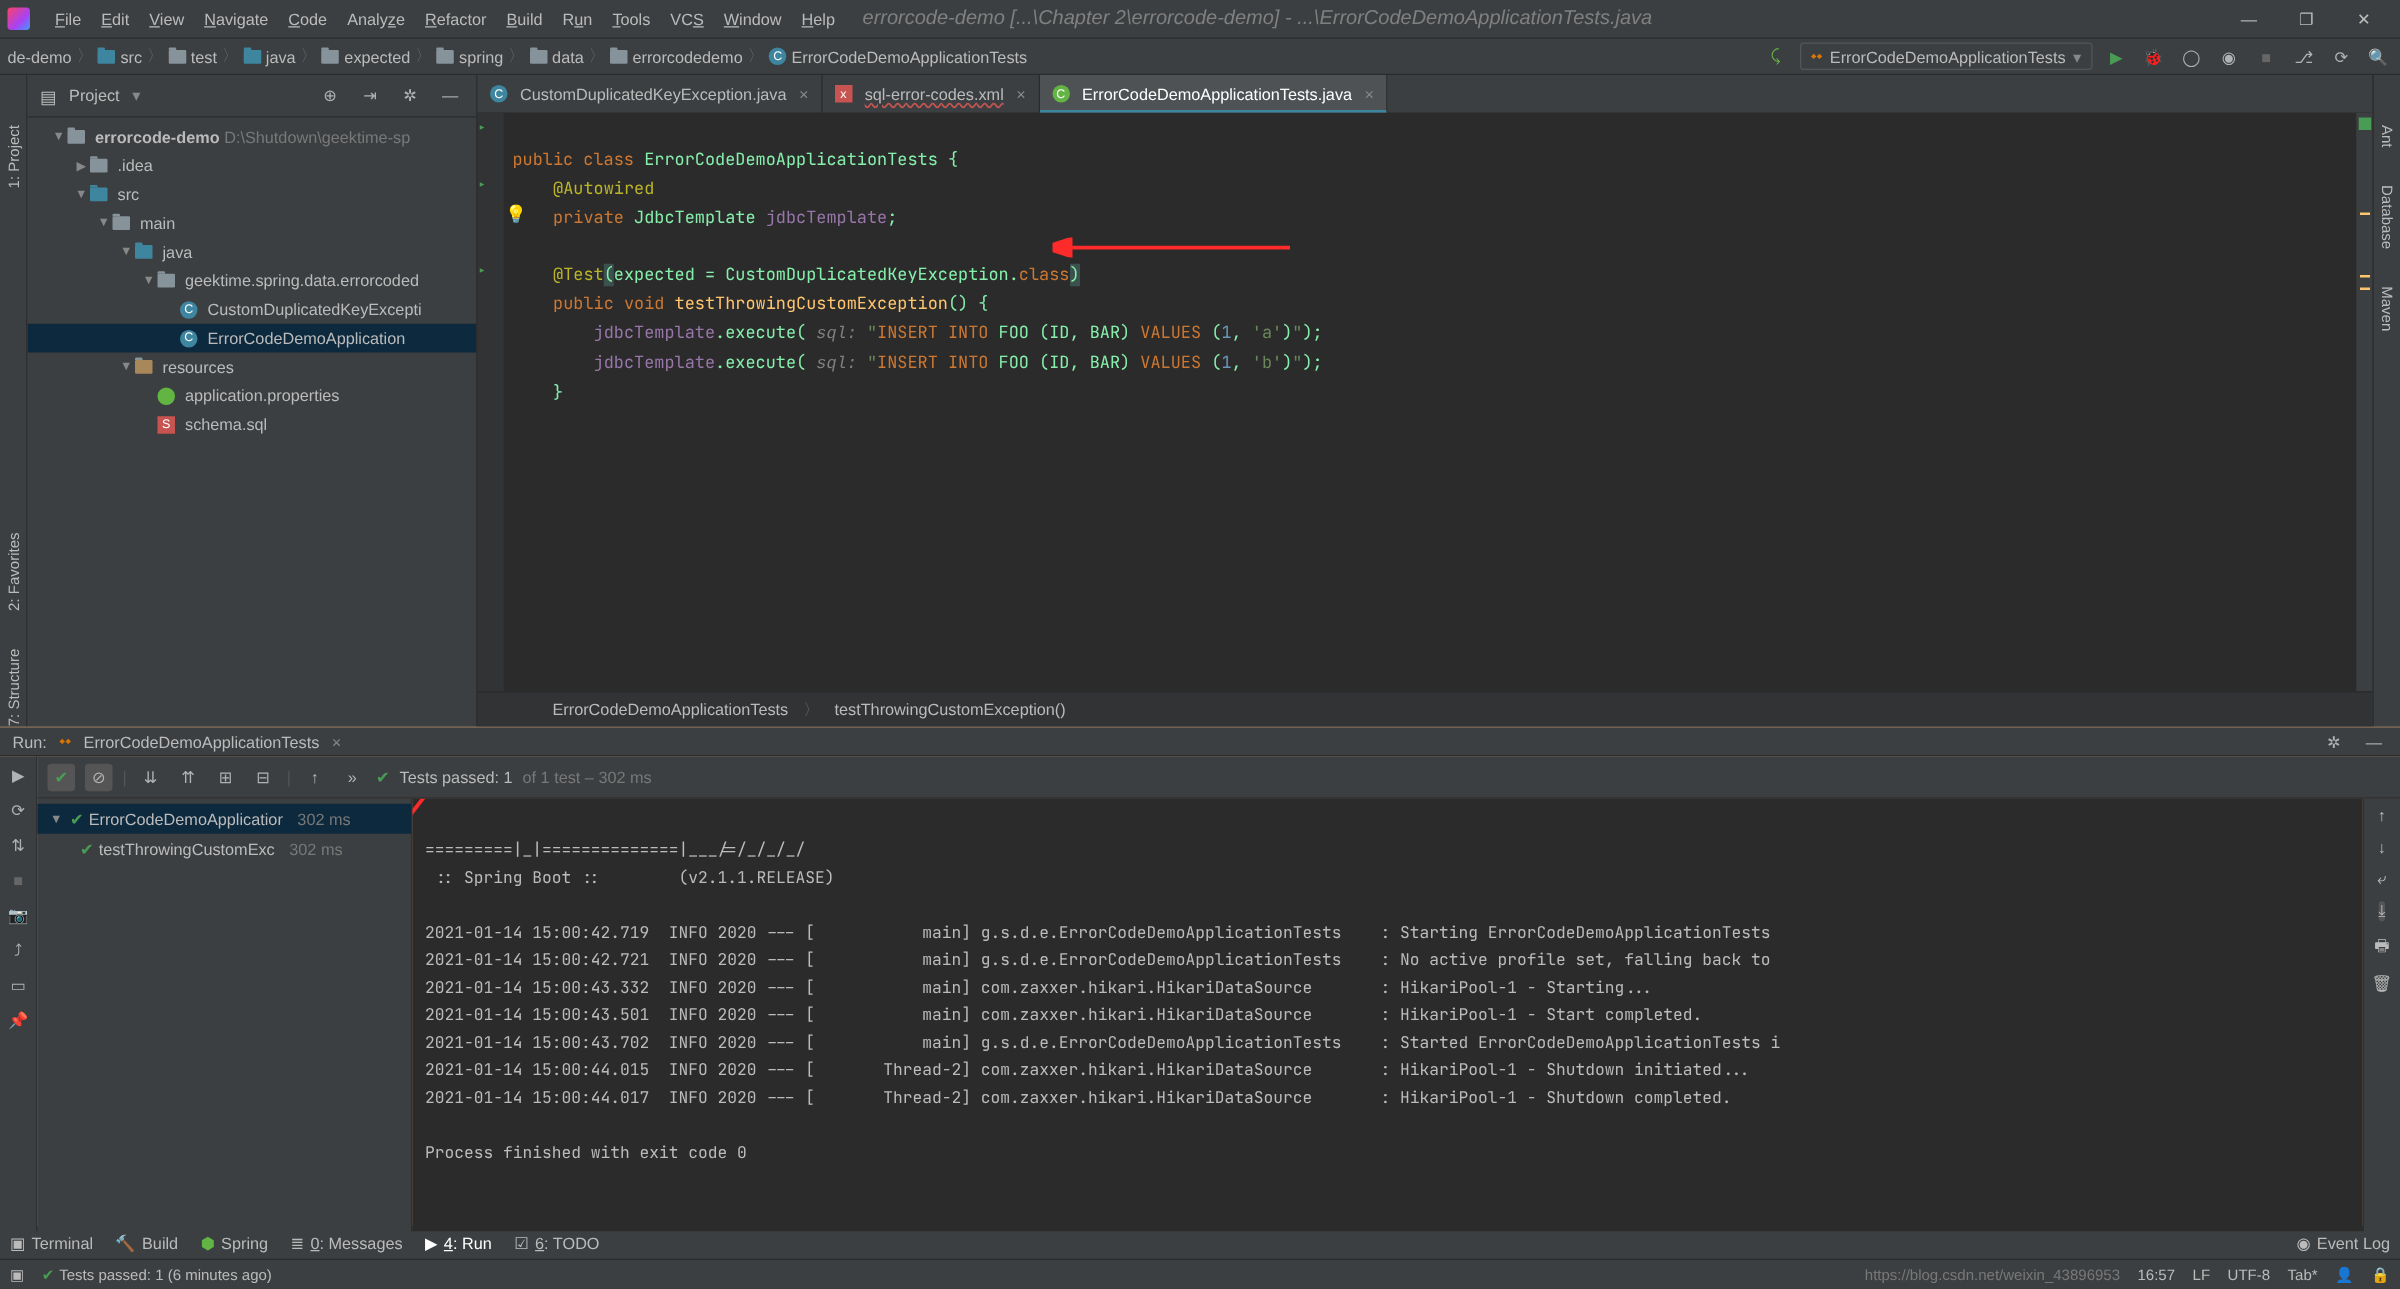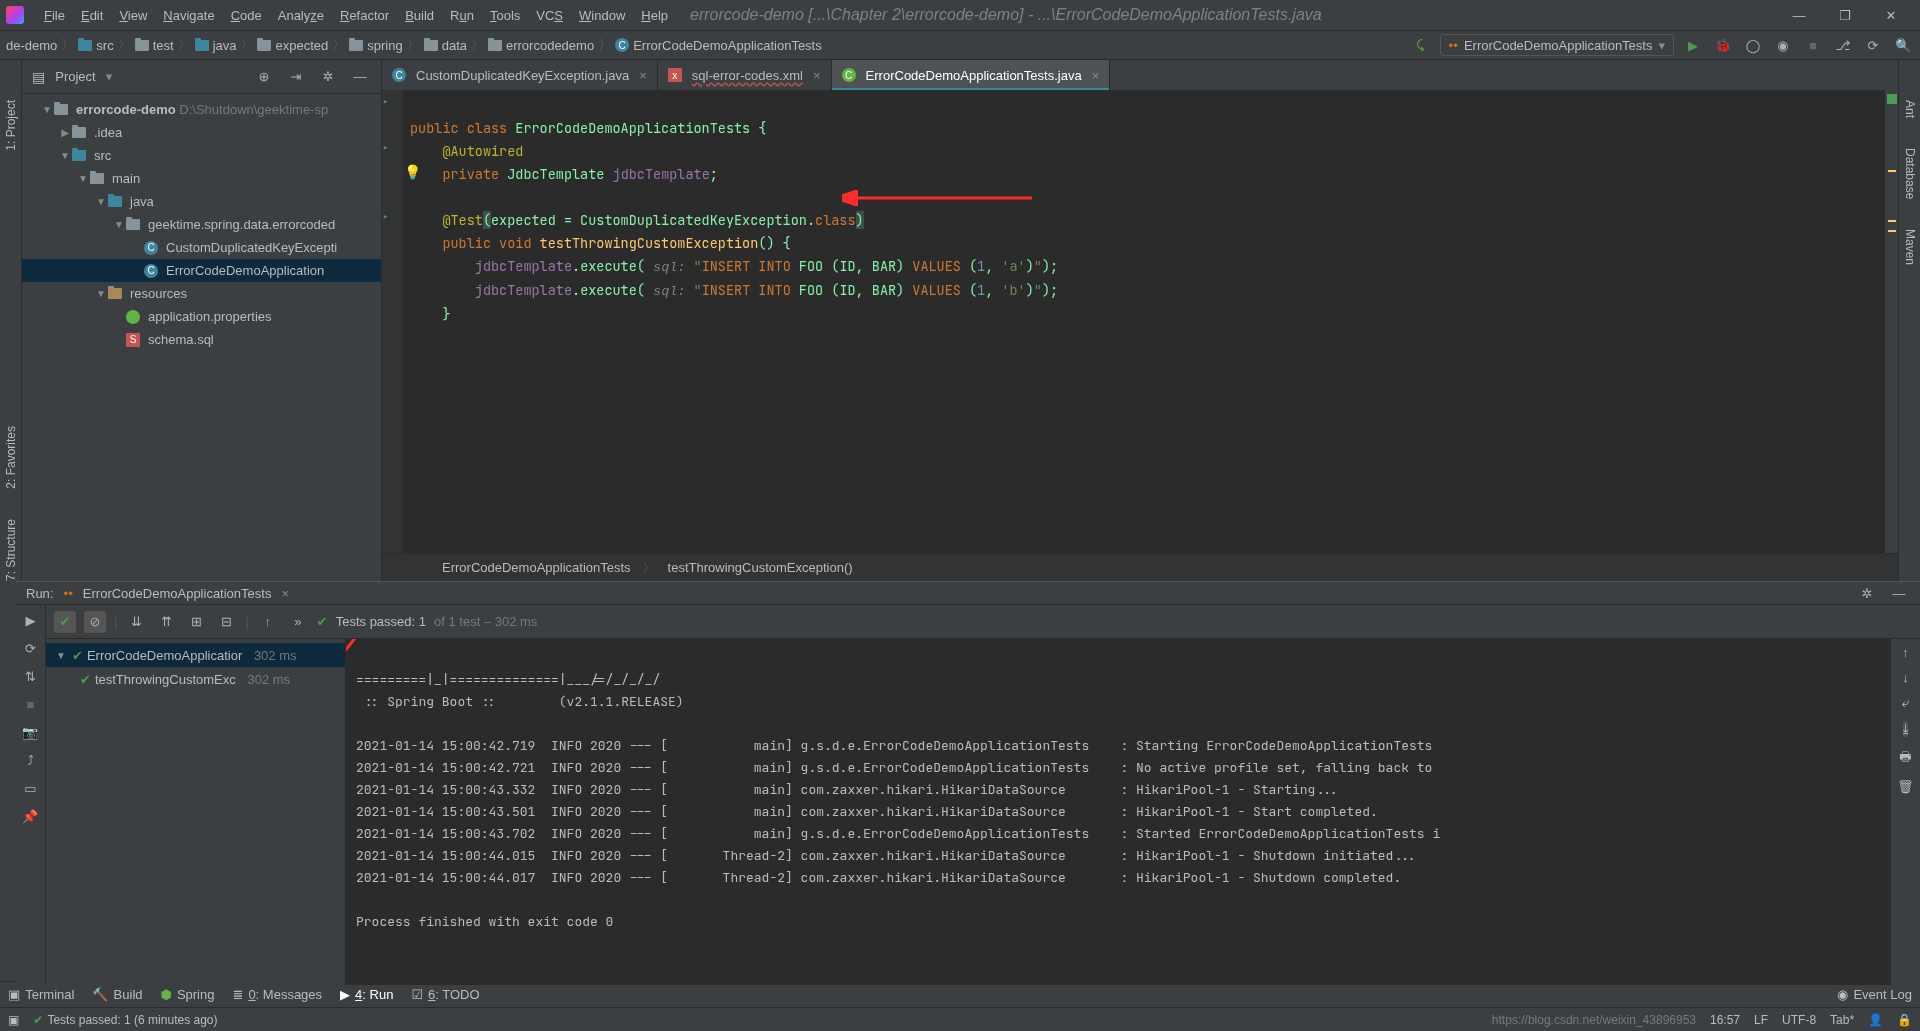--- a/index.html
+++ b/index.html
@@ -65,21 +65,21 @@
 .kw{color:#cc7832;} .ann{color:#bbb529;} .fld{color:#9876aa;} .str{color:#6a8759;} .num{color:#6897bb;} .mth{color:#ffc66d;} .par{color:#86efac;} .sql{color:#808080;font-style:italic;font-family:Liberation Mono, monospace;}
 .bulb { position:absolute; left:22px; top:calc(23px*3 + 4px); color:#f2c55c; font-size:14px; }
 .red-arrow1{position:absolute; top:calc(23px*4 + 8px); left:460px; pointer-events:none;}
 .overview{width:14px;background:#3c3f41;border-left:1px solid #2b2b2b;position:relative;}
 .ov-ok{position:absolute;top:4px;left:2px;width:10px;height:10px;background:#499c54;}
 .ov-y{position:absolute;left:3px;width:8px;height:2px;background:#ffc66d;}
 
 .crumb-line{height:28px;background:#313335;border-top:1px solid #2b2b2b;display:flex;align-items:center;padding-left:60px;color:#bbb;gap:12px;}
 
 
-.run { height:400px; background:#fdba74; display:flex; flex-direction:column; border-top:1px solid #555;margin-left:16px;}
+.run { height:400px; background:#fdba74; display:flex; flex-direction:column; border-top:1px solid #555;}
 .run-head { height:30px; display:flex; align-items:center; padding:0 10px; background:#3c3f41; gap:10px; border-bottom:1px solid #2b2b2b;}
 .run-head .sp{flex:1;}
 .run-body { flex:1; display:flex; }
 .run-gutter { width:30px; background:#3c3f41; display:flex; flex-direction:column; align-items:center; gap:10px; padding-top:6px; border-right:1px solid #2b2b2b;}
 .run-gutter .ib{width:18px;height:18px;display:flex;align-items:center;justify-content:center;color:#afb1b3;}
 .run-main { flex:1; display:flex; flex-direction:column; }
 .run-toolbar { height:34px; display:flex; align-items:center; gap:8px; padding:0 8px; background:#3c3f41; border-bottom:1px solid #2b2b2b;}
 .run-split { flex:1; display:flex; }
 .test-tree { width:300px; background:#3c3f41; border-right:1px solid #2b2b2b; padding-top:4px;}
 .test-node{display:flex;align-items:center;height:24px;padding-left:8px;gap:4px;}

